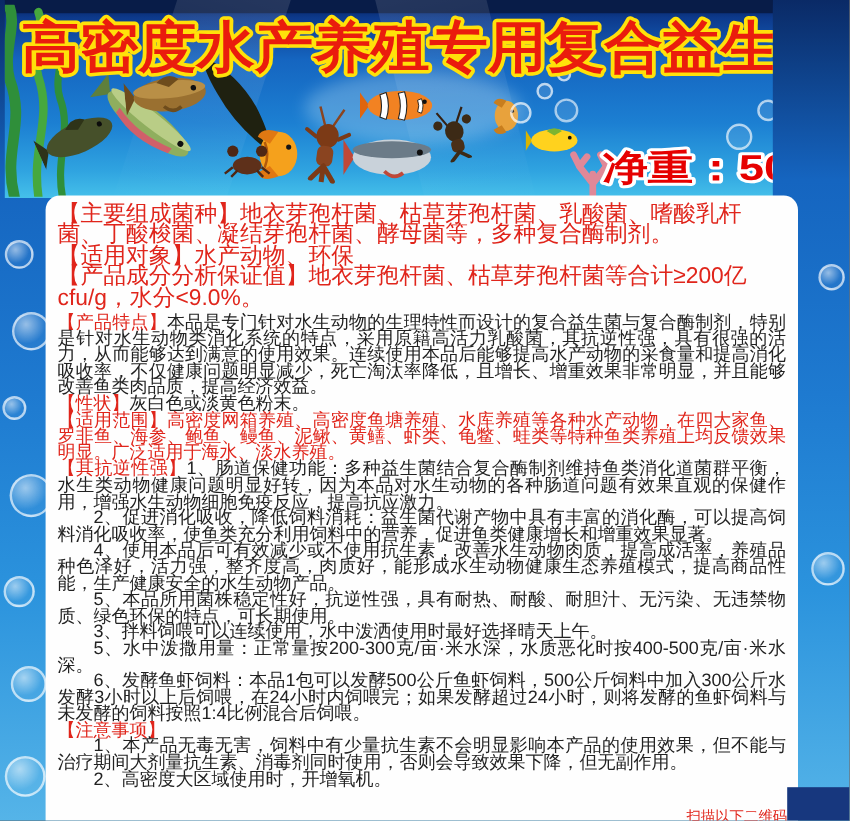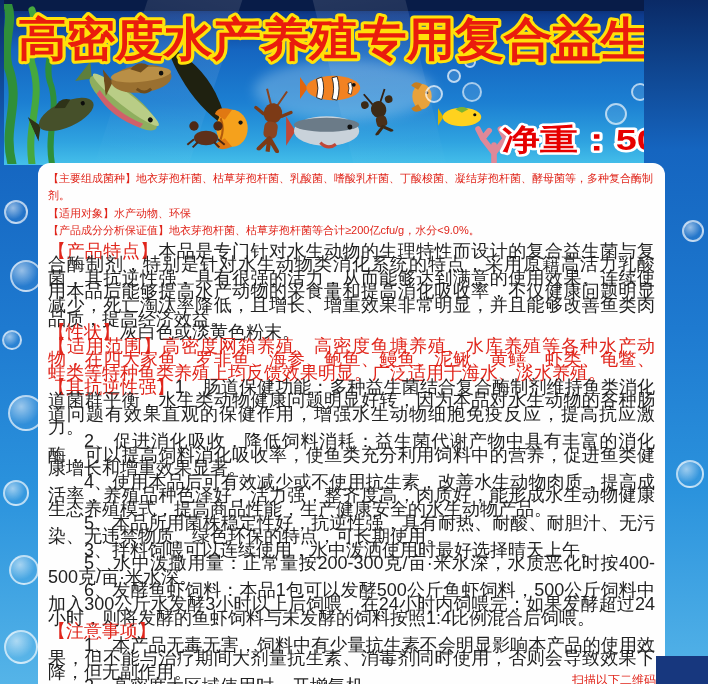--- a/index.html
+++ b/index.html
@@ -25,22 +25,22 @@
   
   .strip{position:absolute;top:160px;height:524px;}
   .strip.left{left:0;width:38px;}
   .strip.right{right:0;width:40px;}
   .bubble{position:absolute;border-radius:50%;border:2px solid rgba(255,255,255,.65);
     background:radial-gradient(circle at 35% 30%,rgba(255,255,255,.55),rgba(255,255,255,.05) 60%);}
   
   .panel{position:absolute;left:38px;top:163px;width:627px;height:521px;background:#fefefe;
     border-radius:12px 12px 0 0;padding:7px 10px 0 10px;box-sizing:border-box;overflow:hidden;}
   .panel p{margin:0;}
-  .sec{font-size:18px;line-height:13.6px;text-align:justify;color:#222;}
-  .big{font-size:11px;line-height:17.4px;color:#e0251b;}
+  .sec{font-size:15px;line-height:13.6px;text-align:justify;color:#222;}
+  .big{font-size:19px;line-height:17.4px;color:#e0251b;}
   .hdr{color:#e0251b;}
   .redtxt{color:#e0251b;margin-top:35px;}
   .blktxt{color:#222;}
   .ind{text-indent:2em;}
   .gap{margin-top:5px !important;}
   
   .qr-note{position:absolute;left:572px;top:672px;font-size:12px;color:#e0251b;white-space:nowrap;z-index:3;}
   .navy-block{position:absolute;right:0;bottom:0;width:52px;height:28px;background:#17377e;z-index:4;}
 </style>
 </head>

